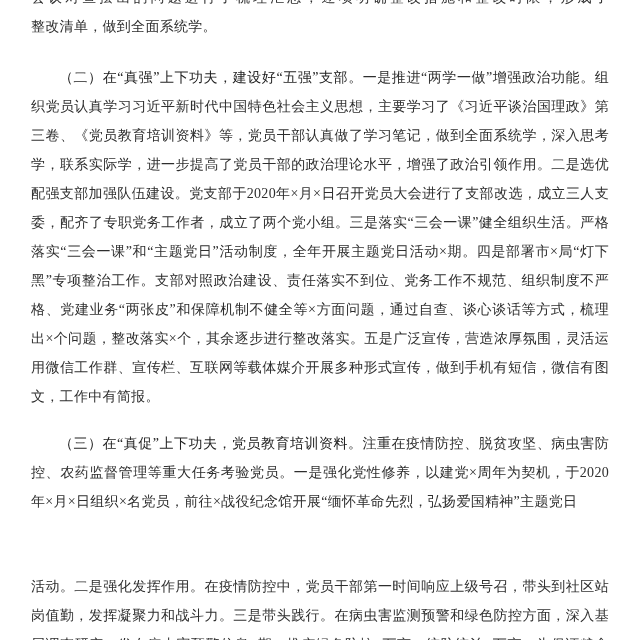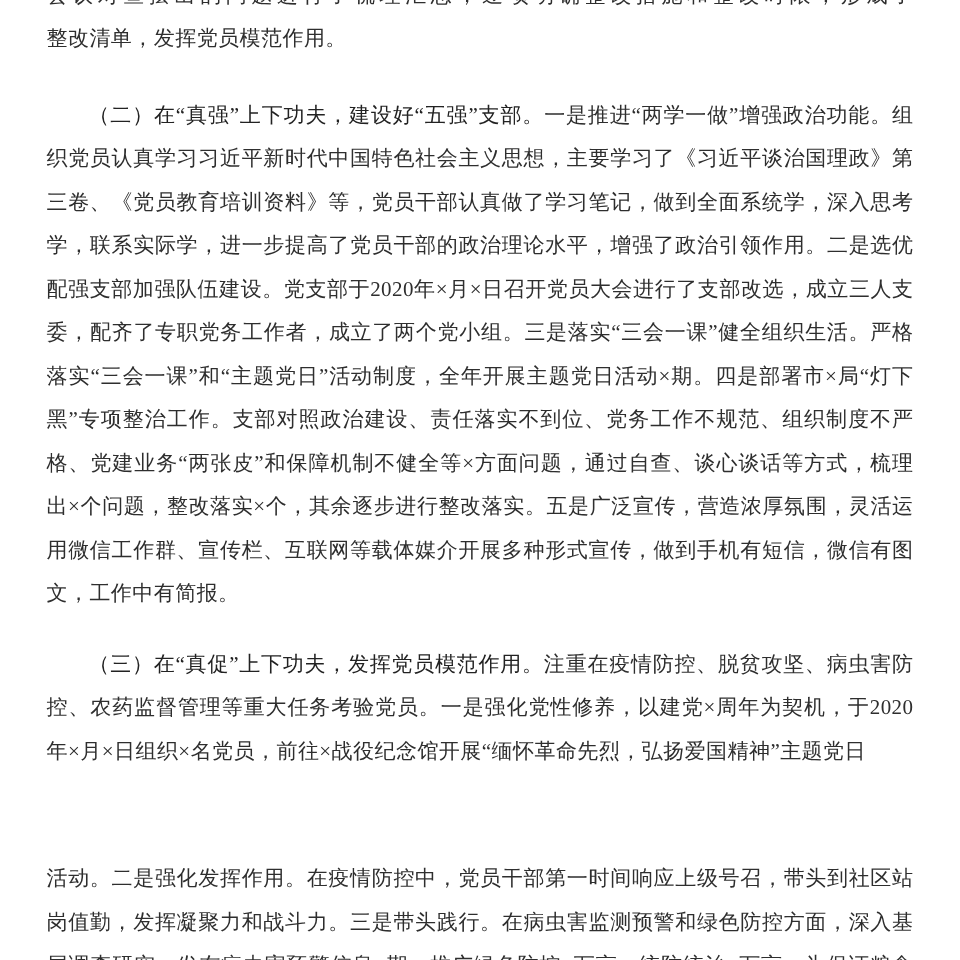--- a/index.html
+++ b/index.html
@@ -57,22 +57,22 @@
 </head>
 <body>
 
 <div class="page">
   <div class="doc">
 
     <div class="top-clip">
       <span class="inner">会议对查摆出的问题进行了梳理汇总，逐项明确整改措施和整改时限，形成了</span>
     </div>
 
-    <p class="cont"><span>整改清单，发挥党员模范作用。</span></p>
+    <p class="cont"><span>整改清单，做到全面系统学。</span></p>
 
     <p class="sect m1"><b class="lead">（二）在“真强”上下功夫，建设好“五强”支部。</b><span>一是推进“两学一做”增强政治功能。组织党员认真学习习近平新时代中国特色社会主义思想，主要学习了《习近平谈治国理政》第三卷、《党员教育培训资料》等，党员干部认真做了学习笔记，做到全面系统学，深入思考学，联系实际学，进一步提高了党员干部的政治理论水平，增强了政治引领作用。二是选优配强支部加强队伍建设。党支部于2020年×月×日召开党员大会进行了支部改选，成立三人支委，配齐了专职党务工作者，成立了两个党小组。三是落实“三会一课”健全组织生活。严格落实“三会一课”和“主题党日”活动制度，全年开展主题党日活动×期。四是部署市×局“灯下黑”专项整治工作。支部对照政治建设、责任落实不到位、党务工作不规范、组织制度不严格、党建业务“两张皮”和保障机制不健全等×方面问题，通过自查、谈心谈话等方式，梳理出×个问题，整改落实×个，其余逐步进行整改落实。五是广泛宣传，营造浓厚氛围，灵活运用微信工作群、宣传栏、互联网等载体媒介开展多种形式宣传，做到手机有短信，微信有图文，工作中有简报。</span></p>
 
-    <p class="sect m2"><b class="lead">（三）在“真促”上下功夫，发挥党员模范作用。</b><span>注重在疫情防控、脱贫攻坚、病虫害防控、农药监督管理等重大任务考验党员。一是强化党性修养，以建党×周年为契机，于2020年×月×日组织×名党员，前往×战役纪念馆开展“缅怀革命先烈，弘扬爱国精神”主题党日</span></p>
+    <p class="sect m2"><b class="lead">（三）在“真促”上下功夫，党员教育培训资料。</b><span>注重在疫情防控、脱贫攻坚、病虫害防控、农药监督管理等重大任务考验党员。一是强化党性修养，以建党×周年为契机，于2020年×月×日组织×名党员，前往×战役纪念馆开展“缅怀革命先烈，弘扬爱国精神”主题党日</span></p>
 
     <p class="cont m3"><span>活动。二是强化发挥作用。在疫情防控中，党员干部第一时间响应上级号召，带头到社区站岗值勤，发挥凝聚力和战斗力。三是带头践行。在病虫害监测预警和绿色防控方面，深入基层调查研究，发布病虫害预警信息×期，推广绿色防控×万亩，统防统治×万亩，为保证粮食安全</span></p>
 
   </div>
 </div>
 
 </body></html>

